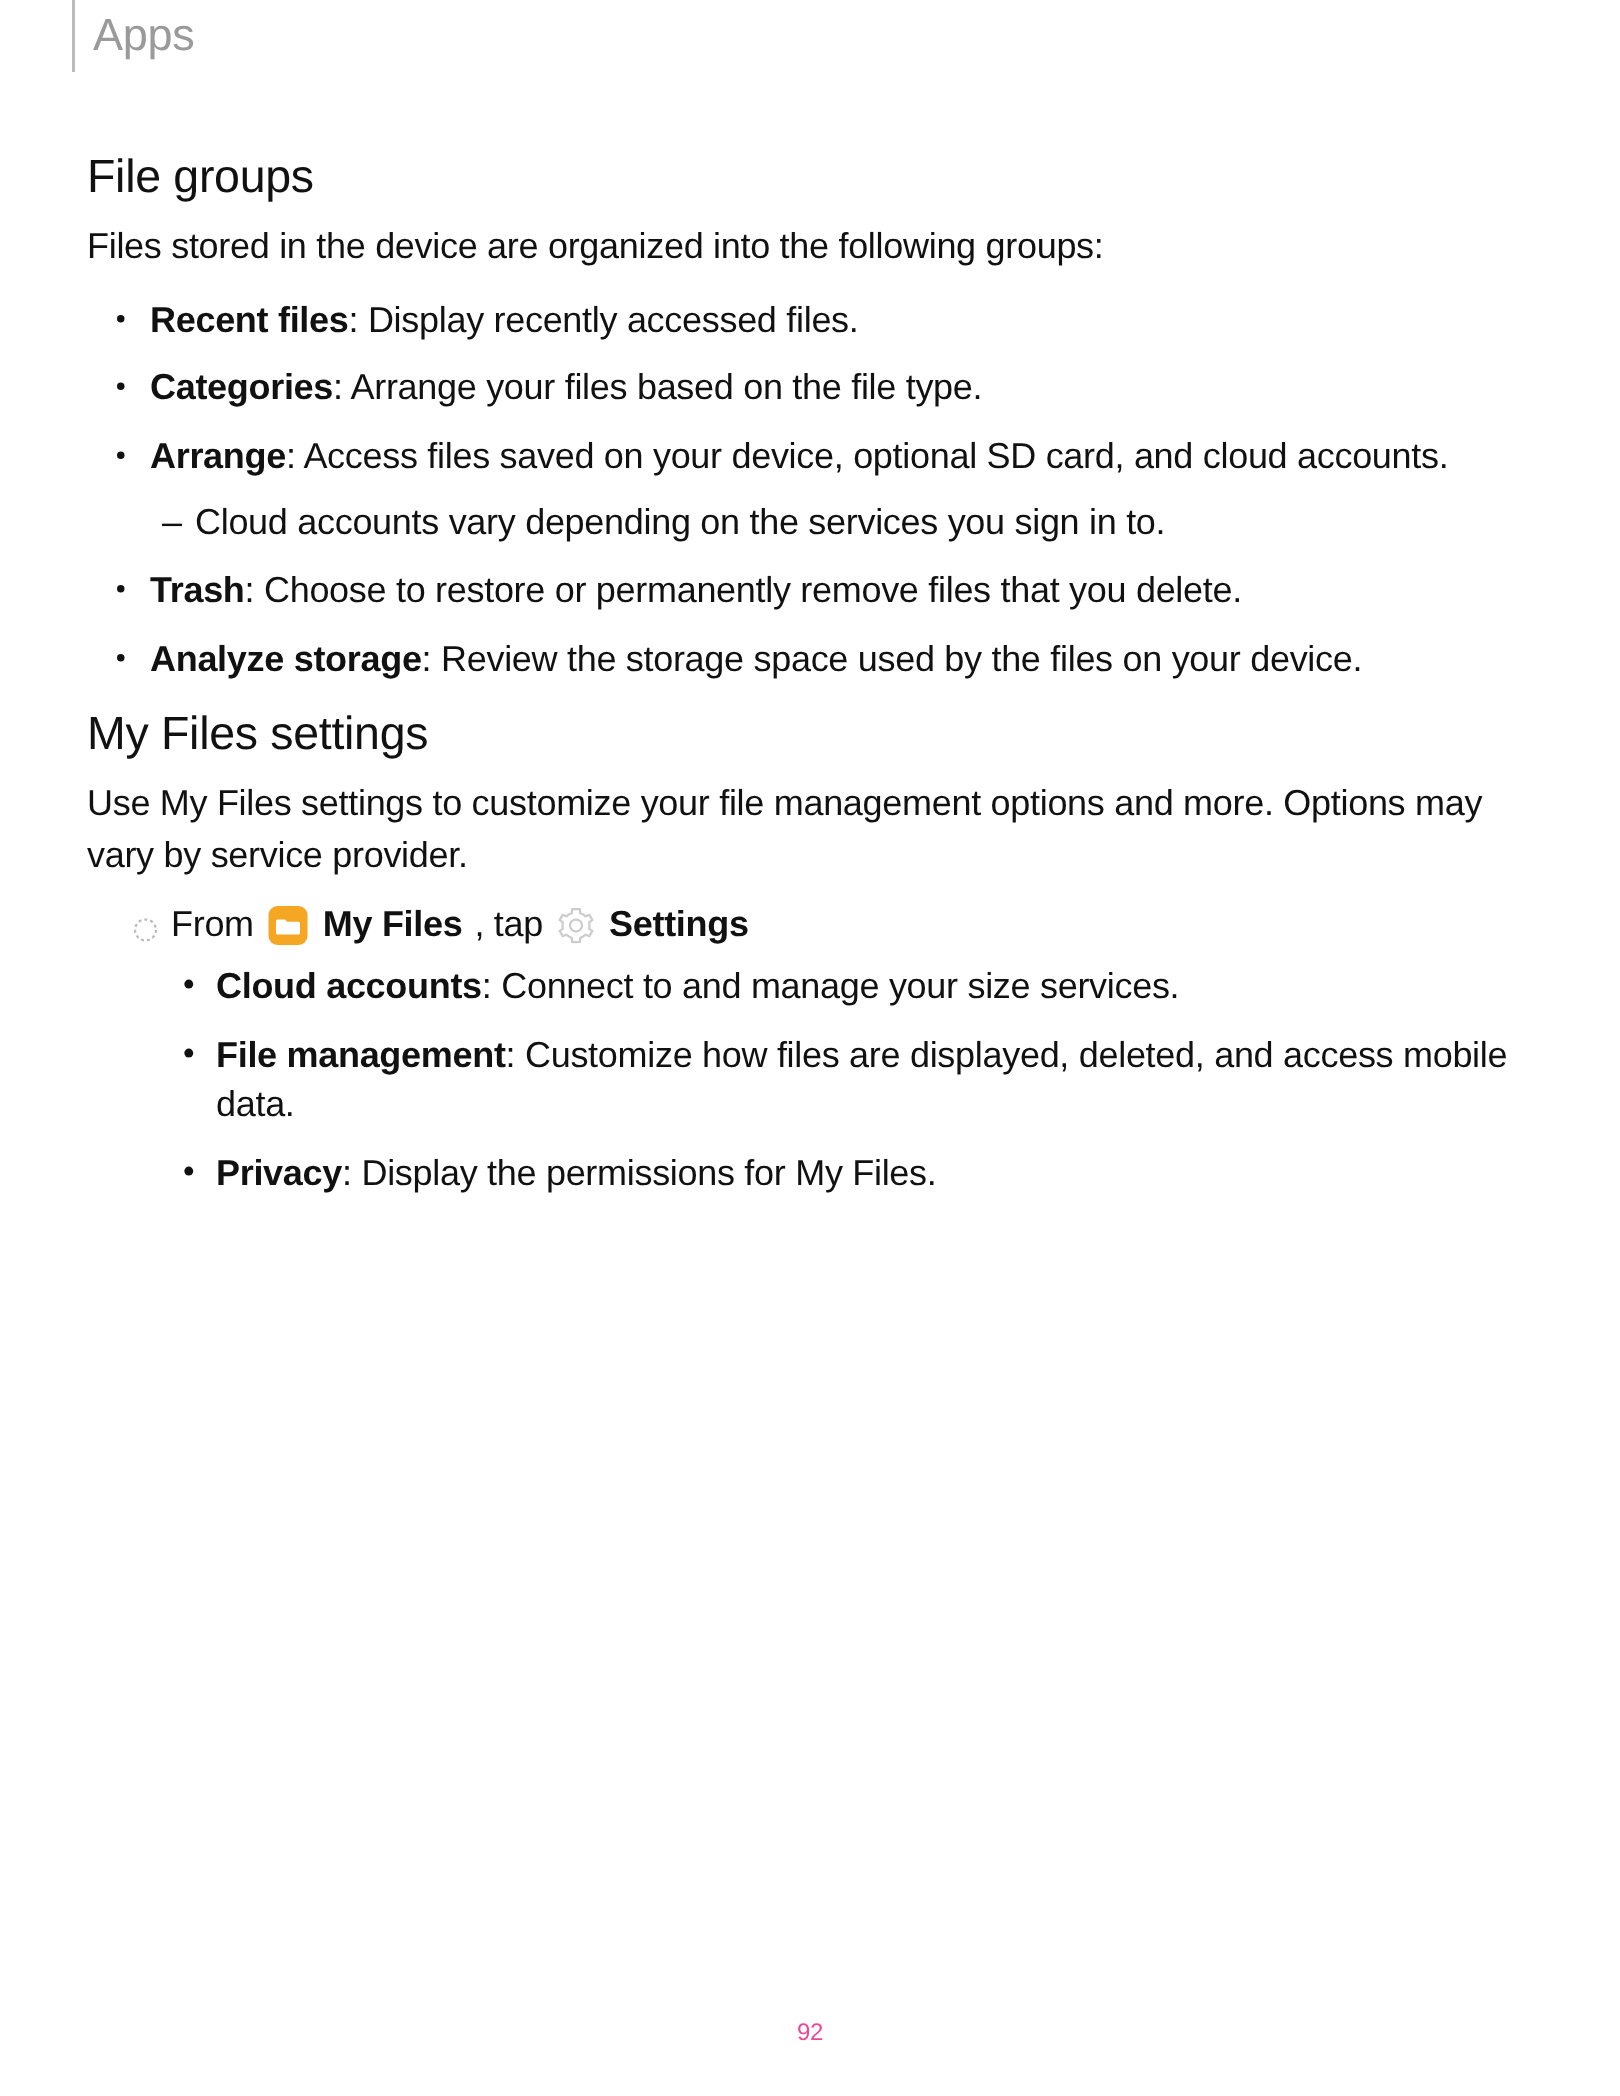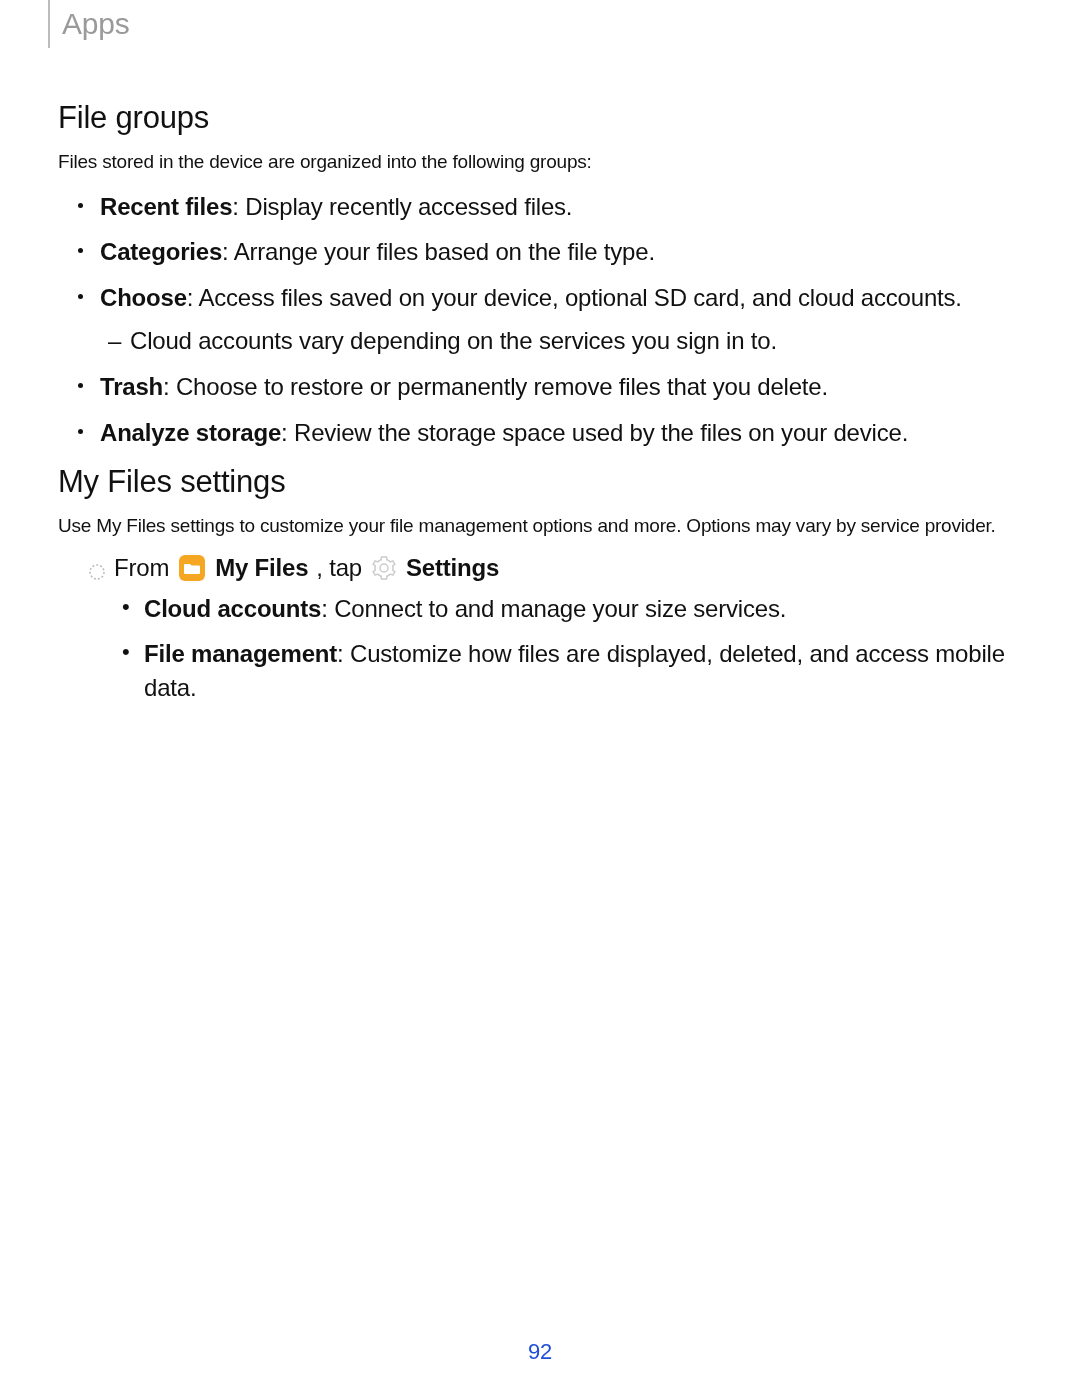--- a/index.html
+++ b/index.html
@@ -3,39 +3,39 @@
 <meta charset="utf-8">
 <style>
   * { box-sizing: border-box; margin: 0; padding: 0; }
   html, body { width: 1080px; height: 1397px; background: #fff; font-family: Arial, Helvetica, sans-serif; letter-spacing: -0.2px; }
   .page { width: 1080px; height: 1397px; position: relative; padding: 0; }
   .header { padding: 0 0 0 48px; display: flex; align-items: center; }
   .header-bar { width: 2px; height: 48px; background: #bcbcbc; margin-right: 12px; }
   .header-text { color: #9a9a9a; font-size: 30px; font-weight: 400; }
   .content { padding: 52px 58px 0 58px; color: #111; }
   h2 { font-size: 31px; font-weight: 400; margin-bottom: 12px; }
-  p.lead { font-size: 19px; line-height: 1.45; margin-bottom: 14px; }
+  p.lead { font-size: 24px; line-height: 1.45; margin-bottom: 14px; }
   ul.top { list-style: none; padding-left: 42px; }
   ul.top > li { font-size: 24px; line-height: 1.4; margin-bottom: 12px; position: relative; }
   ul.top > li::before { content: ""; position: absolute; left: -22px; top: 13px; width: 5px; height: 5px; border-radius: 50%; background: #111; }
   ul.sub { list-style: none; padding-left: 30px; margin-top: 10px; }
   ul.sub > li { font-size: 24px; line-height: 1.4; margin-bottom: 10px; position: relative; }
   ul.sub > li::before { content: "–"; position: absolute; left: -22px; top: 0; color: #111; }
   ul.dot { list-style: none; padding-left: 42px; margin-top: 10px; }
   ul.dot > li { font-size: 24px; line-height: 1.4; margin-bottom: 12px; position: relative; }
   ul.dot > li::before { content: "•"; position: absolute; left: -22px; top: 0; color: #111; font-size: 22px; }
   .bold { font-weight: 700; }
   .section2 { margin-top: 15px; }
   .step-row { display: flex; align-items: center; gap: 8px; padding-left: 30px; font-size: 24px; flex-wrap: wrap; }
   .step-row .flow { display: inline; }
   .ring-icon { width: 18px; height: 18px; display: inline-block; vertical-align: middle; }
   .folder-icon { width: 26px; height: 26px; background: #f5a623; border-radius: 6px; display: inline-flex; align-items: center; justify-content: center; vertical-align: middle; margin: 0 2px; }
   .folder-icon svg { width: 16px; height: 14px; }
   .gear-icon { width: 24px; height: 24px; display: inline-flex; vertical-align: middle; margin: 0 2px; }
-  .page-number { position: absolute; bottom: 32px; left: 0; right: 0; text-align: center; font-size: 22px; color: #1d4ed8; }
+  .page-number { position: absolute; bottom: 32px; left: 0; right: 0; text-align: center; font-size: 16px; color: #ec4899; }
 </style>
 </head>
 <body>
 
 <div class="page">
 
   <div class="header">
     <div class="header-bar"></div>
     <div class="header-text">Apps</div>
   </div>
@@ -46,21 +46,21 @@
     <p class="lead">Files stored in the device are organized into the following groups:</p>
 
     <ul class="top">
       <li>
         <span class="bold">Recent files</span><span>: Display recently accessed files.</span>
       </li>
       <li>
         <span class="bold">Categories</span><span>: Arrange your files based on the file type.</span>
       </li>
       <li>
-        <span class="bold">Choose</span><span>: Access files saved on your device, optional SD card, and cloud accounts.</span>
+        <span class="bold">Arrange</span><span>: Access files saved on your device, optional SD card, and cloud accounts.</span>
         <ul class="sub">
           <li>Cloud accounts vary depending on the services you sign in to.</li>
         </ul>
       </li>
       <li>
         <span class="bold">Trash</span><span>: Choose to restore or permanently remove files that you delete.</span>
       </li>
       <li>
         <span class="bold">Analyze storage</span><span>: Review the storage space used by the files on your device.</span>
       </li>
@@ -92,19 +92,22 @@
         <span class="bold flow">Settings</span>
       </div>
 
       <ul class="dot" style="padding-left:86px;">
         <li>
           <span class="bold">Cloud accounts</span><span>: Connect to and manage your size services.</span>
         </li>
         <li>
           <span class="bold">File management</span><span>: Customize how files are displayed, deleted, and access mobile data.</span>
         </li>
+        <li>
+          <span class="bold">Privacy</span><span>: Display the permissions for My Files.</span>
+        </li>
       </ul>
     </div>
 
   </div>
 
   <div class="page-number">92</div>
 </div>
 
 </body></html>

